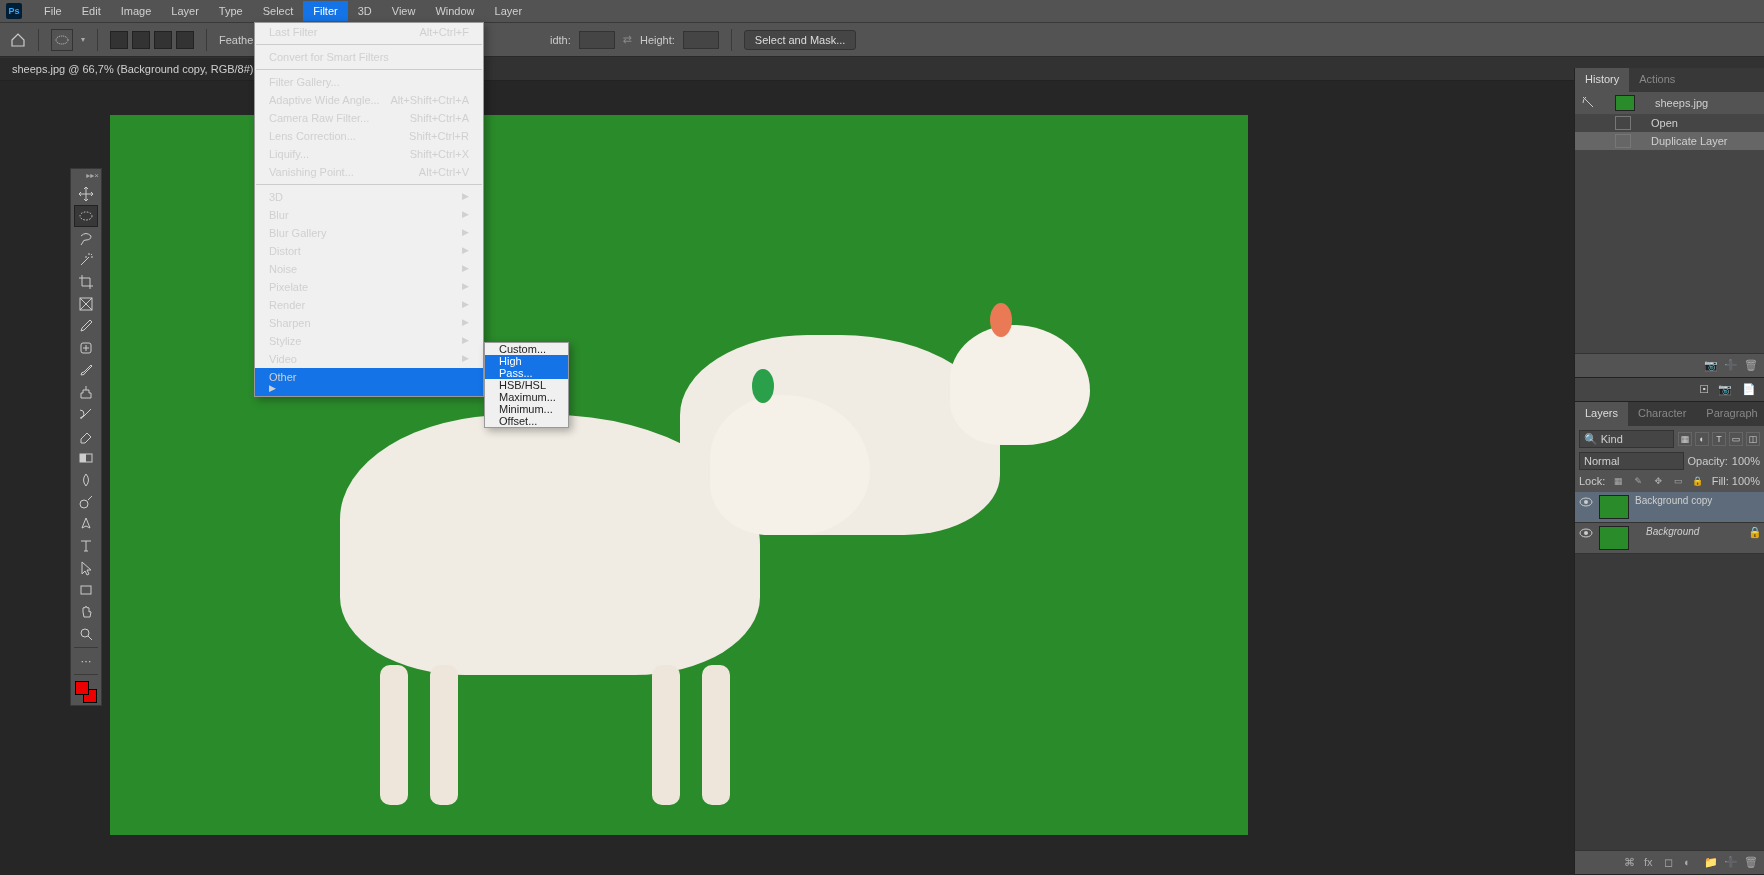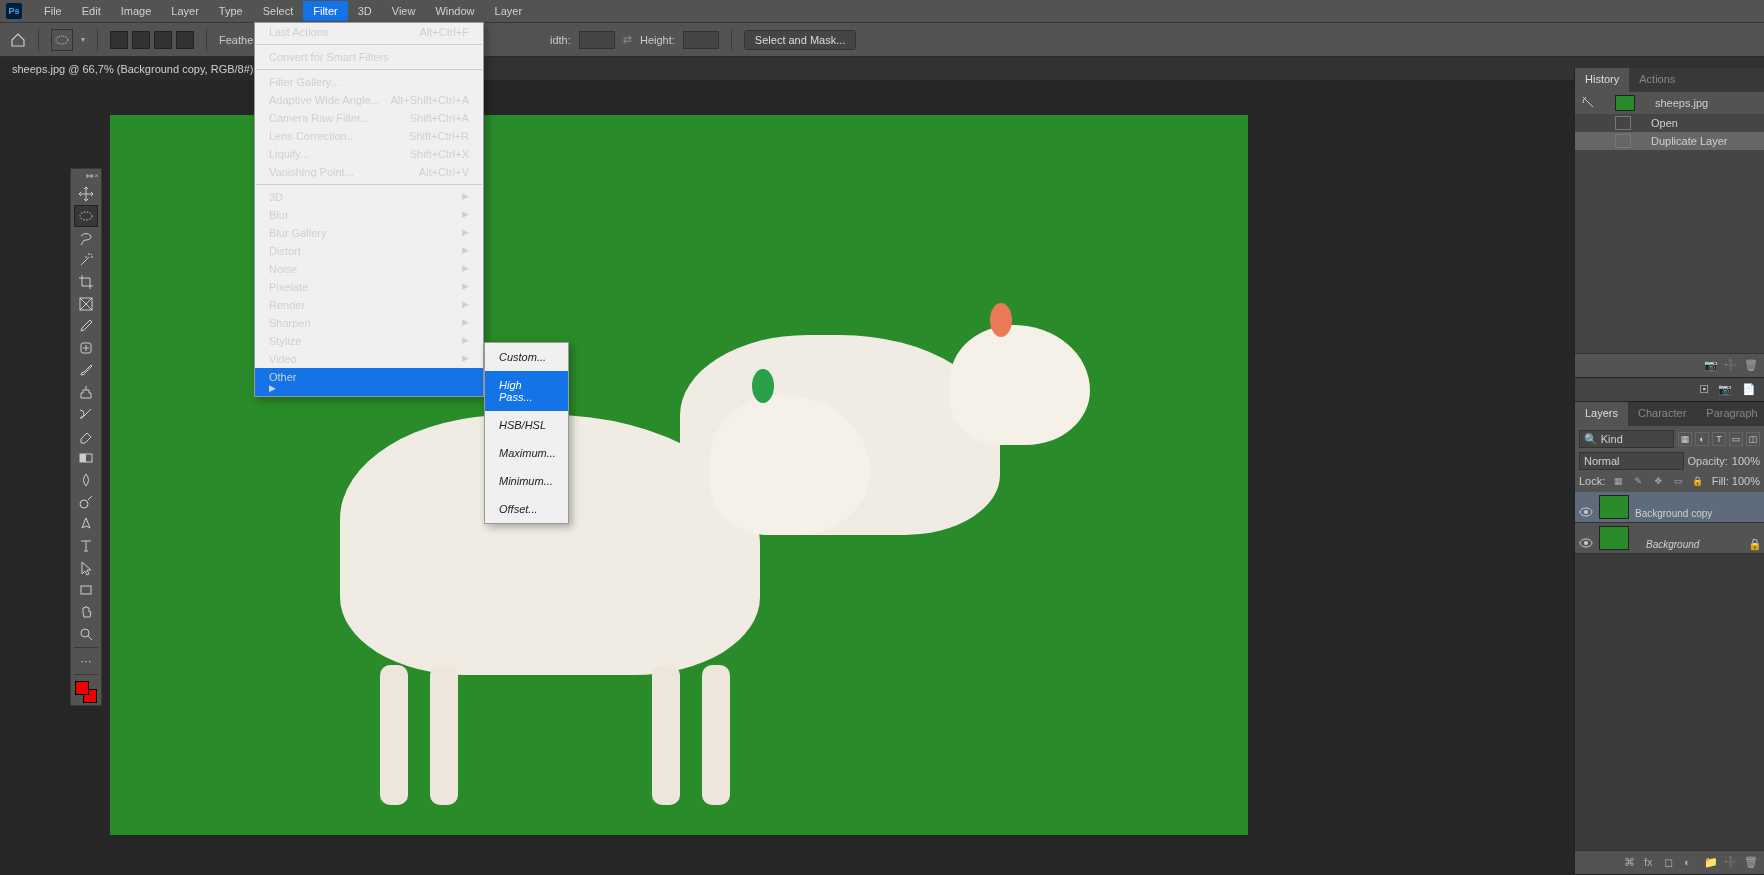--- a/index.html
+++ b/index.html
@@ -51,42 +51,42 @@
 .swatch-bg{position:absolute;width:14px;height:14px;background:#e00;border:1px solid #000;bottom:0;right:0;}
 
 
 .dropdown { position: absolute; top: 22px; left: 254px; width: 230px; background: #f0f0f0; border: 1px solid #999; z-index: 100; box-shadow: 3px 3px 8px rgba(0,0,0,0.3); }
 .dropdown .ditem { padding: 3px 14px; display: flex; justify-content: space-between; color: #222; cursor: default; position:relative;}
 .dropdown .ditem.gray { color: #888; }
 .dropdown .ditem.highlighted{background:#1473e6;color:#fff;flex-direction:column;}
 .dropdown .sep { height: 1px; background: #ccc; margin: 3px 1px; }
 .dropdown .ditem .arrow { font-size: 9px; }
 .submenu{position:absolute;top:342px;left:484px;width:85px;background:#f0f0f0;border:1px solid #999;z-index:101;box-shadow:3px 3px 8px rgba(0,0,0,0.3);}
-.submenu .ditem{padding:8px 14px;color:#222;font-style:italic;}
+.submenu .ditem{padding:0 14px;color:#222;}
 .submenu .ditem.highlighted{background:#1473e6;color:#fff;}
 
 
 .rightcol { position: absolute; right: 0; top: 68px; width: 190px; bottom: 0; background: #535353; border-left: 1px solid #222; display:flex;flex-direction:column;}
 .panel { border-bottom: 1px solid #222; }
 .panel-tabs { display: flex; background: #383838; height: 24px; align-items: stretch; }
 .panel-tab { padding: 5px 10px; background: #383838; color: #888; cursor:default;}
 .panel-tab.active { background: #535353; color: #ddd; }
 .history-row { display: flex; align-items: center; padding: 3px 6px; gap: 20px; background:#535353;}
 .history-thumb { width: 20px; height: 16px; background: #2a8b2a; border:1px solid #222;}
 .history-icon{width:16px;height:14px;border:1px solid #777;}
 .history-step{display:flex;align-items:center;padding:2px 4px;gap:20px;background:#454545;}
 .history-step.sel{background:#666;}
 .layers-panel{flex:1;display:flex;flex-direction:column;}
 .layer-controls{padding:4px;display:flex;flex-direction:column;gap:4px;}
 .layer-row-ctrl{display:flex;align-items:center;gap:4px;justify-content:space-between;}
 .layer-select{flex:1;height:18px;background:#454545;border:1px solid #333;color:#ccc;padding:0 4px;display:flex;align-items:center;}
 .layer-icons{display:flex;gap:3px;}
 .layer-icons span{width:14px;height:14px;border:1px solid #666;display:inline-flex;align-items:center;justify-content:center;font-size:9px;}
 .layer-list{flex:1;background:#3a3a3a;overflow:auto;}
-.layer-item{display:flex;align-items:flex-end;padding:3px 4px;gap:6px;background:#535353;border-bottom:1px solid #333;}
+.layer-item{display:flex;align-items:flex-start;padding:3px 4px;gap:6px;background:#535353;border-bottom:1px solid #333;}
 .layer-item.sel{background:#5d6b7a;}
 .layer-eye{width:14px;height:14px;}
 .layer-thumb{width:30px;height:24px;background:#2a8b2a;border:1px solid #222;}
 .layer-name{flex:1;font-size:10px;}
 .layer-name.italic{font-style:italic;margin-left:11px;}
 .layer-lock{width:12px;height:12px;}
 .panel-footer{height:24px;background:#535353;border-top:1px solid #333;display:flex;justify-content:flex-end;align-items:center;gap:6px;padding:0 6px;}
 .panel-footer span{width:14px;height:14px;color:#aaa;}
 .mini-icons-row{height:24px;display:flex;justify-content:flex-end;align-items:center;gap:10px;padding:0 8px;background:#454545;border-bottom:1px solid #222;}
 .lock-row{display:flex;align-items:center;gap:6px;}
@@ -292,21 +292,21 @@
     </div>
   <div class="tool-sep"></div>
   <div class="color-swatches">
     <div class="swatch-fg"></div>
     <div class="swatch-bg"></div>
   </div>
 </div>
 
 <div class="dropdown" id="filter-dropdown">
     <div class="ditem gray">
-      <span>Last Actions</span>
+      <span>Last Filter</span>
       <span>Alt+Ctrl+F</span>
     </div>
     <div class="sep"></div>
     <div class="ditem">
       <span>Convert for Smart Filters</span>
       <span></span>
     </div>
     <div class="sep"></div>
     <div class="ditem">
       <span>Filter Gallery...</span>

